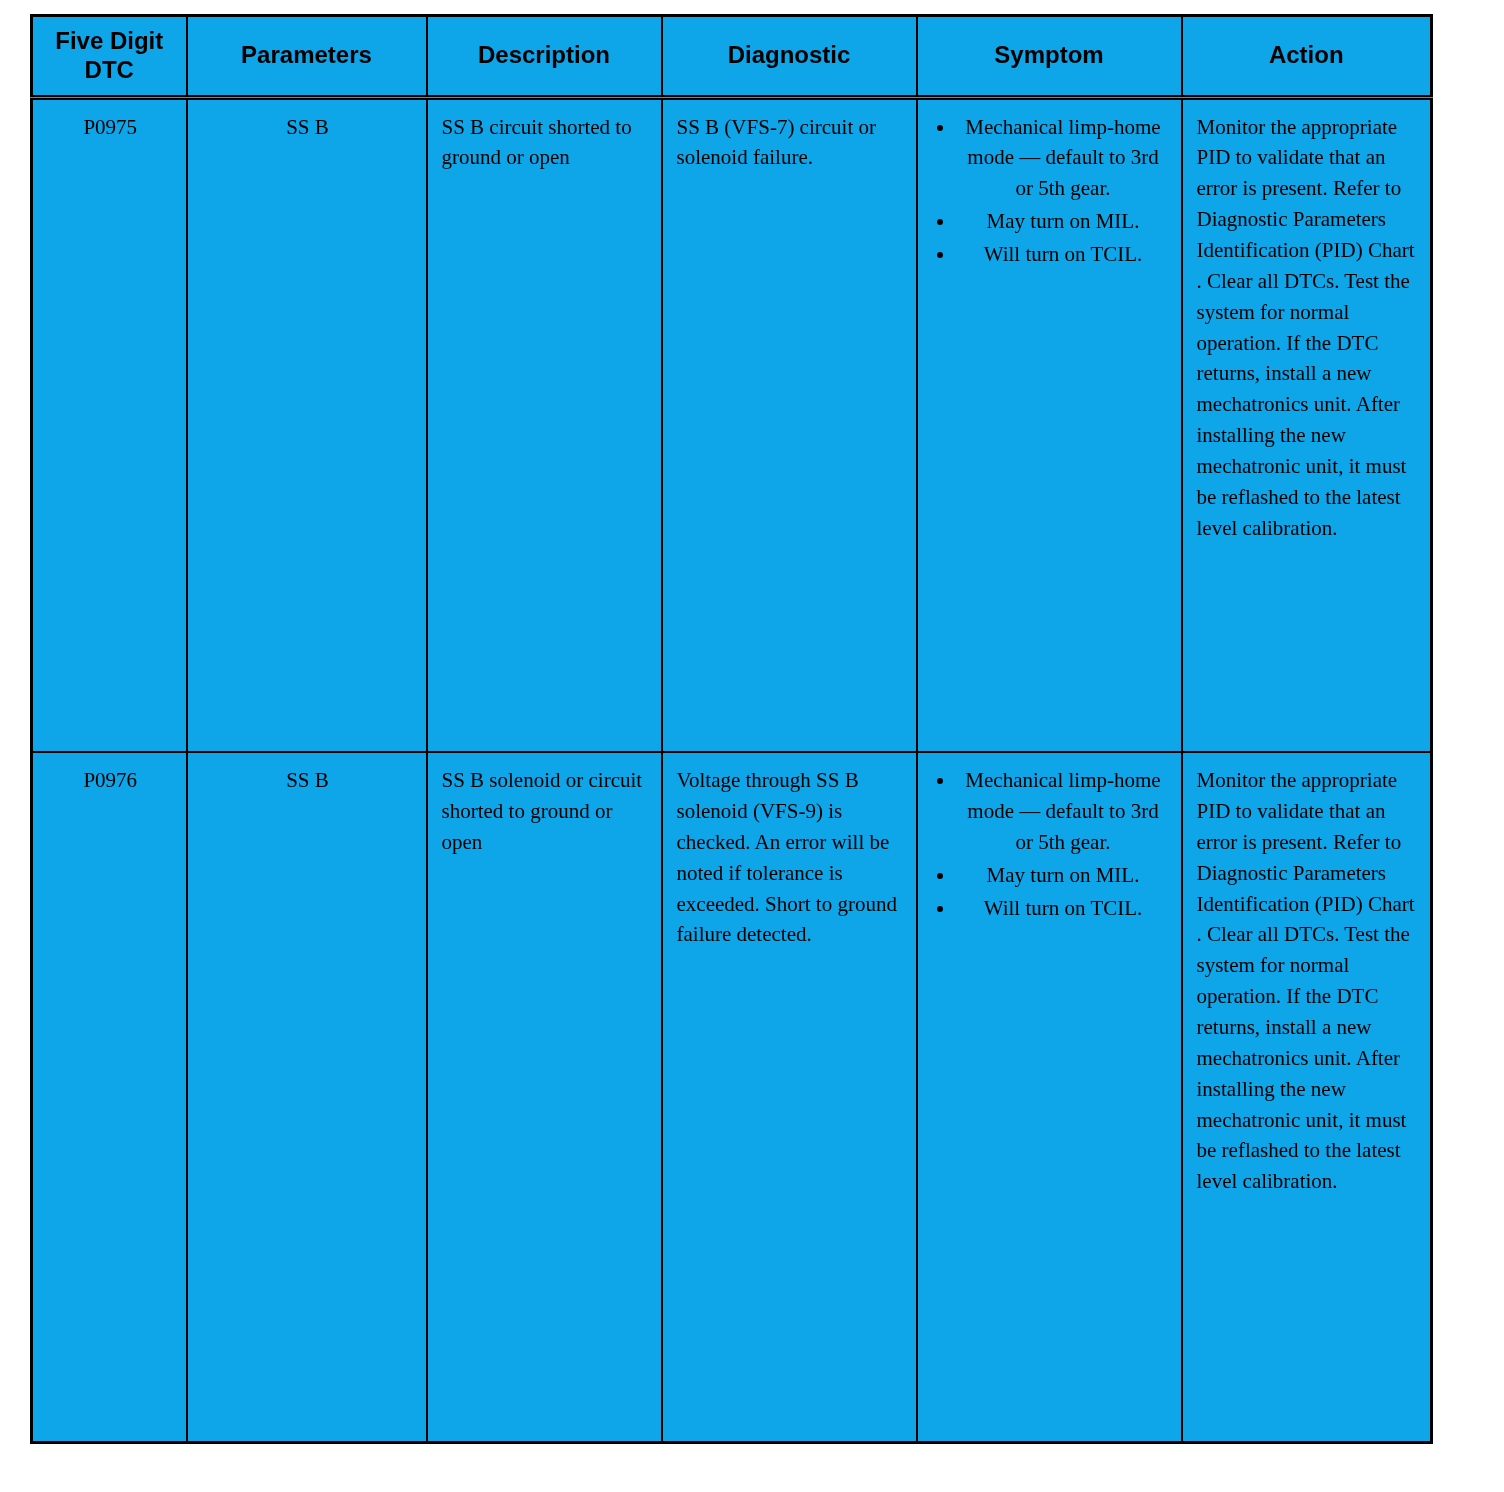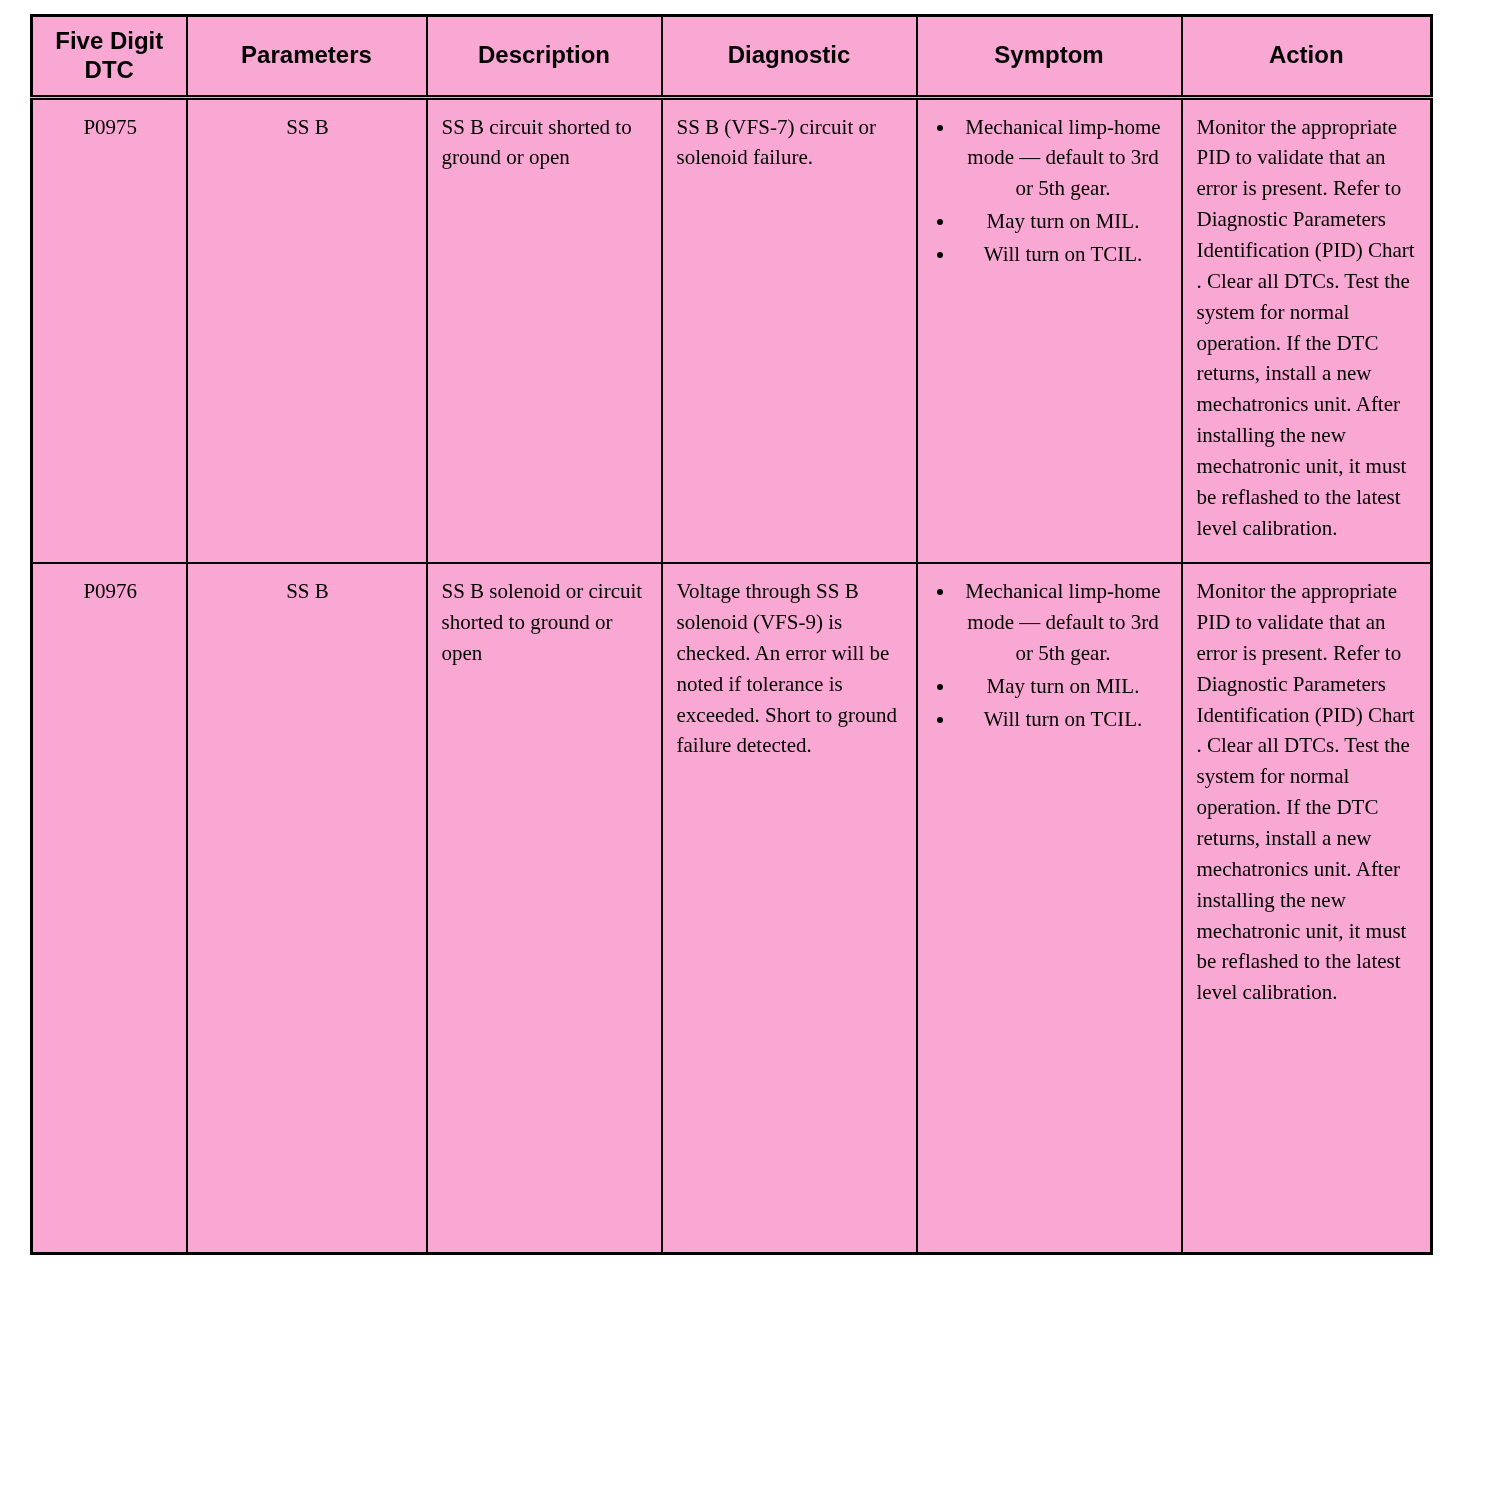--- a/index.html
+++ b/index.html
@@ -21,21 +21,21 @@
     font-family: "Liberation Sans", sans-serif;
     font-weight: bold;
     font-size: 24px;
     margin: 4px 0 14px 6px;
   }
   table.dtc-table {
     border-collapse: collapse;
     table-layout: fixed;
     width: 1400px;
     border: 3px solid #000000;
-    background: #f9a8d4;
+    background: #0ea5e9;
   }
   table.dtc-table th {
     font-family: "Liberation Sans", sans-serif;
     font-weight: bold;
     font-size: 24px;
     line-height: 1.2;
     text-align: center;
     vertical-align: middle;
     border: 2px solid #000000;
     border-bottom: 5px double #000000;
@@ -48,21 +48,21 @@
     vertical-align: top;
     font-size: 21px;
     line-height: 1.47;
     padding: 12px 12px 12px 14px;
     box-sizing: border-box;
     word-wrap: break-word;
   }
   td.cell-center {
     text-align: center;
   }
-  tr.body-row-1 { height: 466px; }
+  tr.body-row-1 { height: 655px; }
   tr.body-row-2 { height: 690px; }
   ul.symptom-list {
     margin: 0;
     padding-left: 24px;
     list-style-type: disc;
     text-align: center;
   }
   ul.symptom-list li {
     margin: 0 0 2px 0;
     padding-left: 2px;

